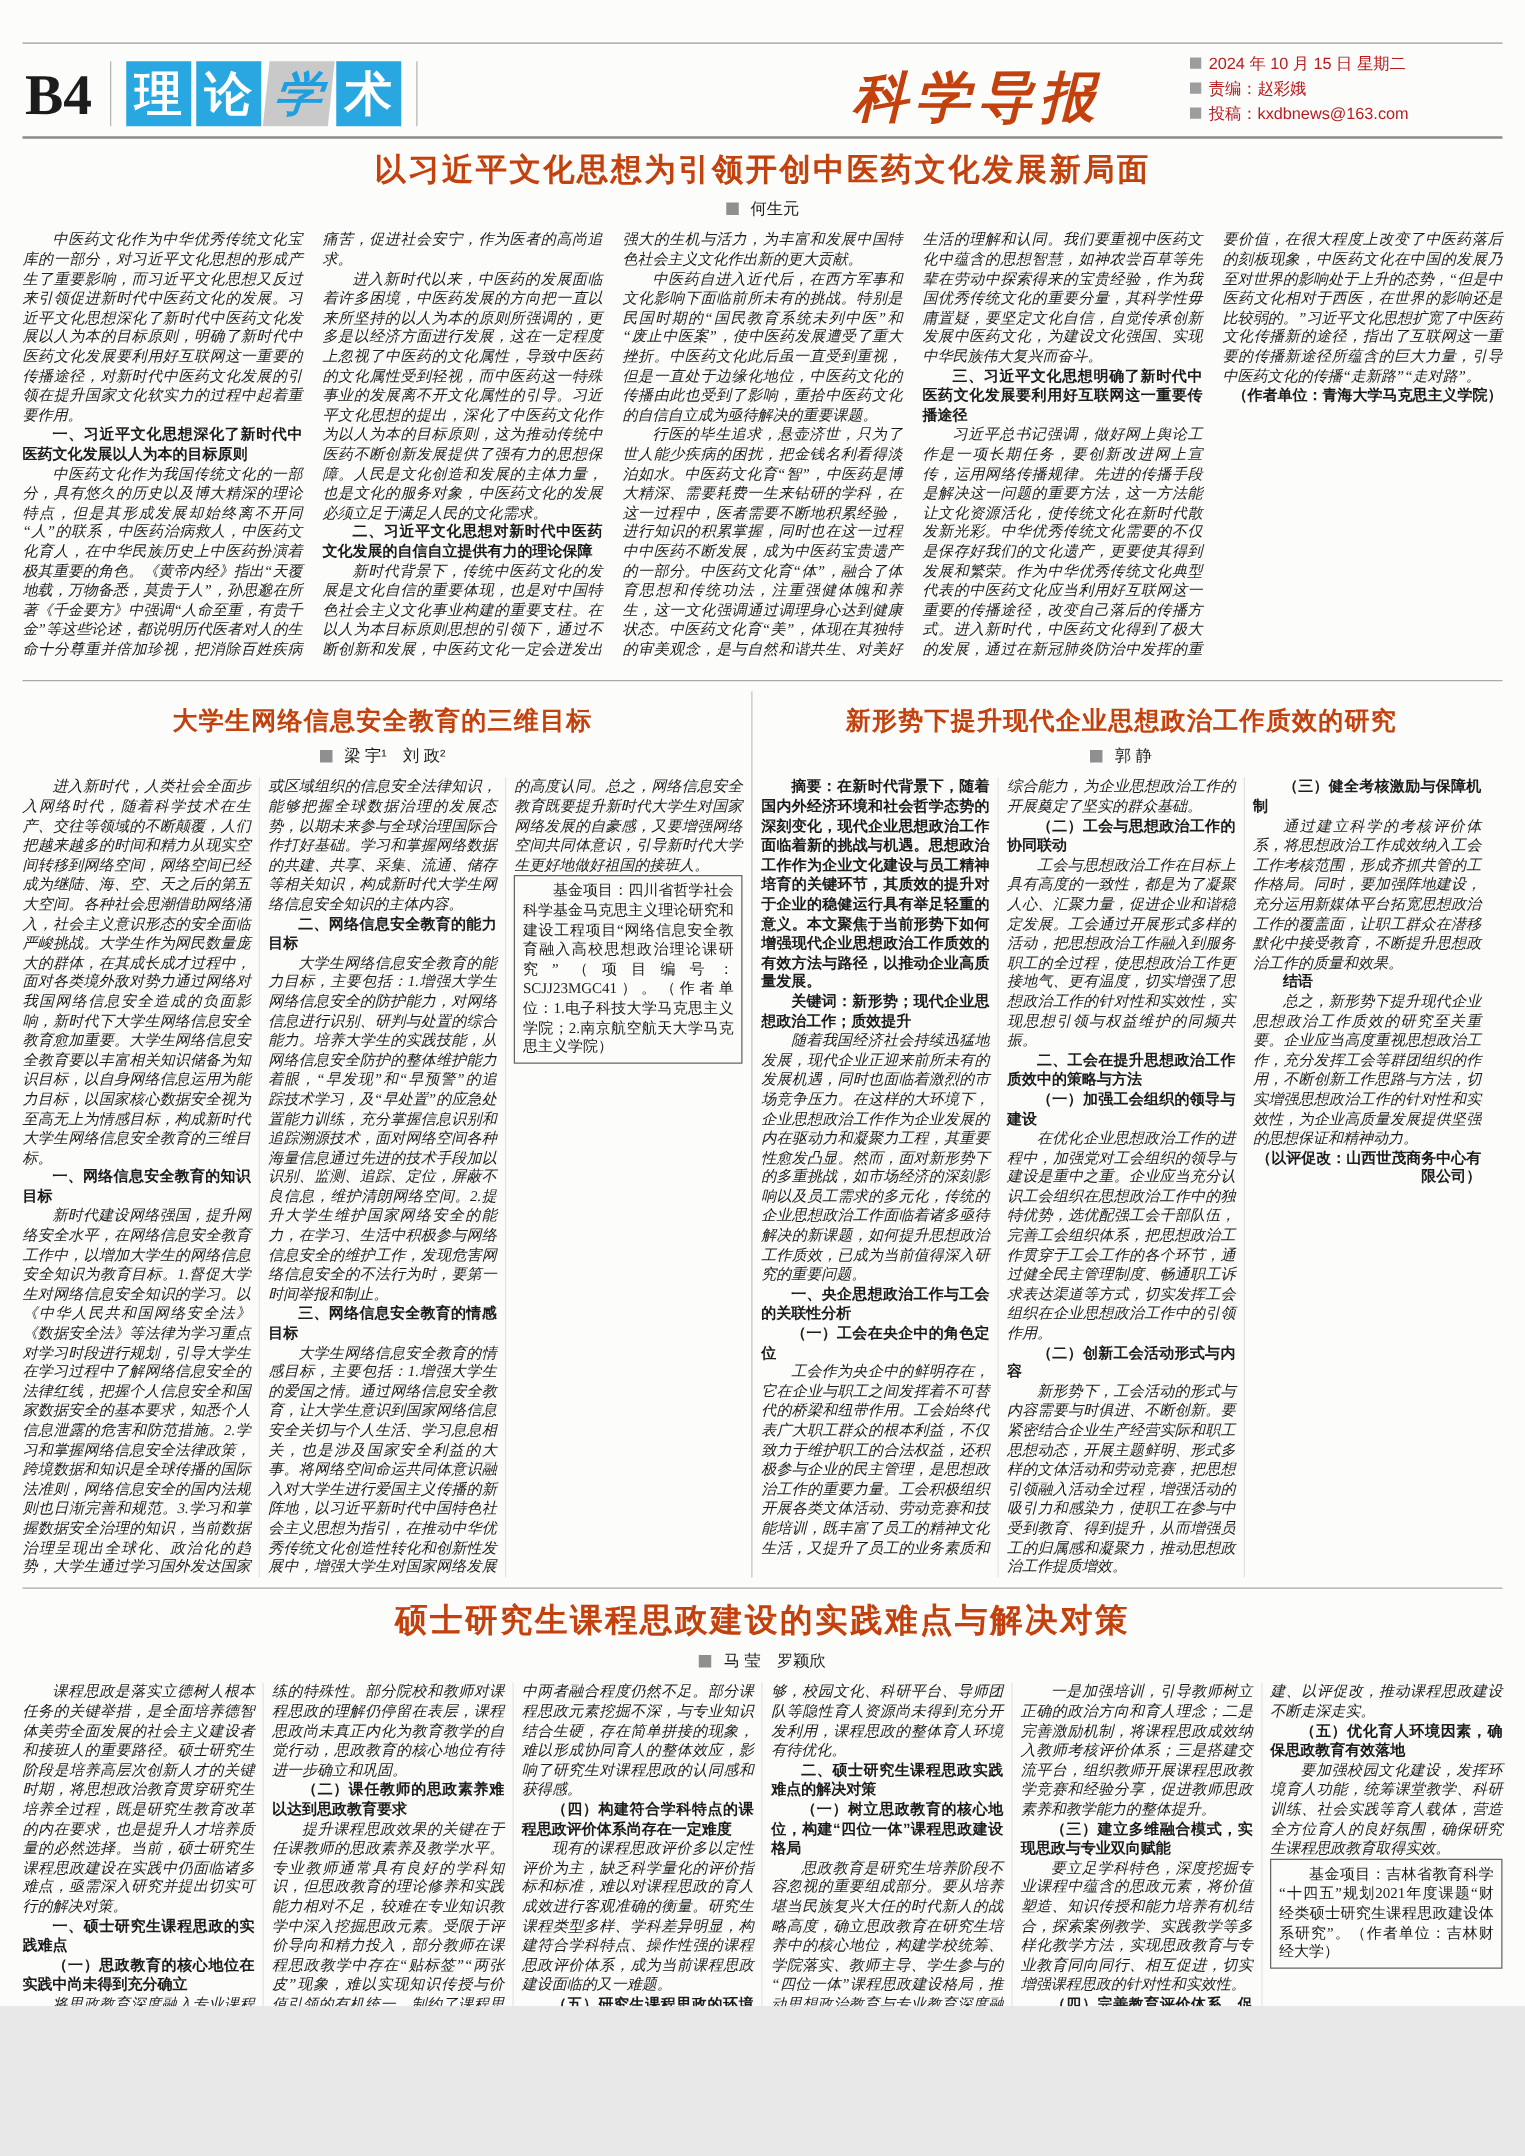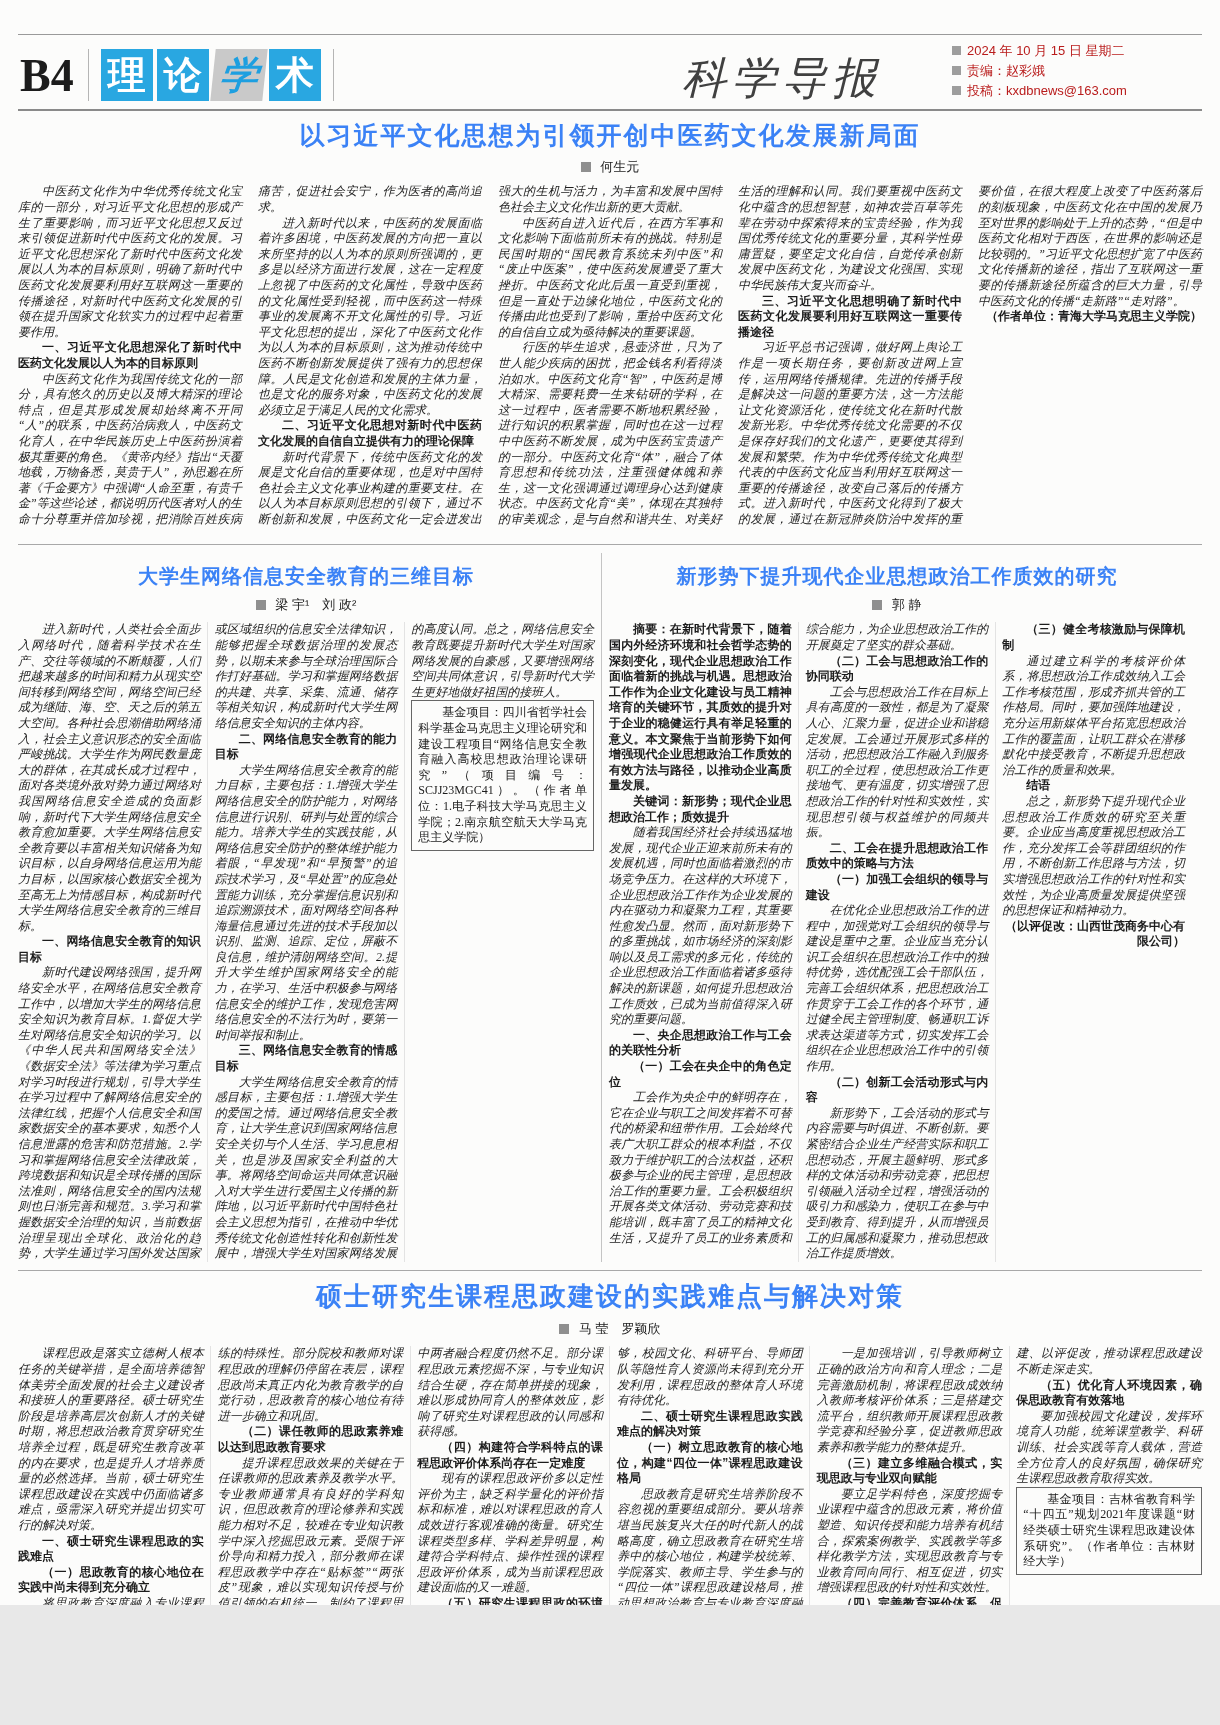--- a/index.html
+++ b/index.html
@@ -11,30 +11,30 @@
   .masthead-row{display:flex;align-items:flex-end;margin:6px 18px 0 18px;padding-bottom:8px;
                 border-bottom:2px solid #8a8a8a;}
   .edition{font-size:46px;font-weight:bold;font-family:"Liberation Serif",serif;line-height:1;
            padding:0 14px 2px 2px;}
   .section-logo{display:flex;gap:4px;padding:0 12px;border-left:1px solid #b5b5b5;
                 border-right:1px solid #b5b5b5;}
   .logo-block{width:52px;height:52px;display:flex;align-items:center;justify-content:center;
               font-family:"Liberation Sans",sans-serif;font-weight:bold;font-size:38px;color:#fff;}
   .logo-blue{background:#29a7e1;}
   .logo-gray{background:#c9c9c9;color:#1d9fe0;font-style:italic;transform:skewX(-6deg);}
-  .masthead{margin-left:auto;color:#404040;font-size:44px;font-weight:normal;font-style:italic;
+  .masthead{margin-left:auto;color:#c2410c;font-size:44px;font-weight:bold;font-style:italic;
             font-family:"Liberation Serif",serif;letter-spacing:6px;line-height:1;padding-right:70px;}
   .pubinfo{font-family:"Liberation Sans",sans-serif;font-size:13px;color:#b91c1c;line-height:1.55;
            min-width:250px;}
   .pubinfo .row{white-space:nowrap;}
   .sq{display:inline-block;width:9px;height:9px;background:#9d9d9d;margin-right:6px;}
 
   
   .article-title{font-family:"Liberation Sans",sans-serif;font-weight:bold;text-align:center;
-                 margin:0;color:#3b82f6;}
+                 margin:0;color:#c2410c;}
   .byline{text-align:center;font-size:13px;margin:6px 0 8px 0;font-family:"Liberation Sans",sans-serif;}
   .byline .sq{width:10px;height:10px;background:#8f8f8f;vertical-align:-1px;}
   .body{font-size:12px;line-height:15.6px;text-align:justify;column-fill:auto;}
   .body p,.body h3,.body h4,.body div{margin:0;font-size:12px;line-height:15.6px;}
   .fl-p{text-indent:2em;font-style:italic;}
   .fl-h{font-family:"Liberation Sans",sans-serif;font-weight:bold;text-indent:2em;margin:1px 0;}
   .fl-h2{font-family:"Liberation Sans",sans-serif;font-weight:bold;text-indent:2em;margin:1px 0;}
   .fl-abs{font-weight:bold;text-indent:2em;}
   .fl-kw{font-weight:bold;text-indent:2em;margin:3px 0;}
   .fl-box{border:1px solid #666;padding:4px 6px;margin-top:6px;text-indent:2em;

